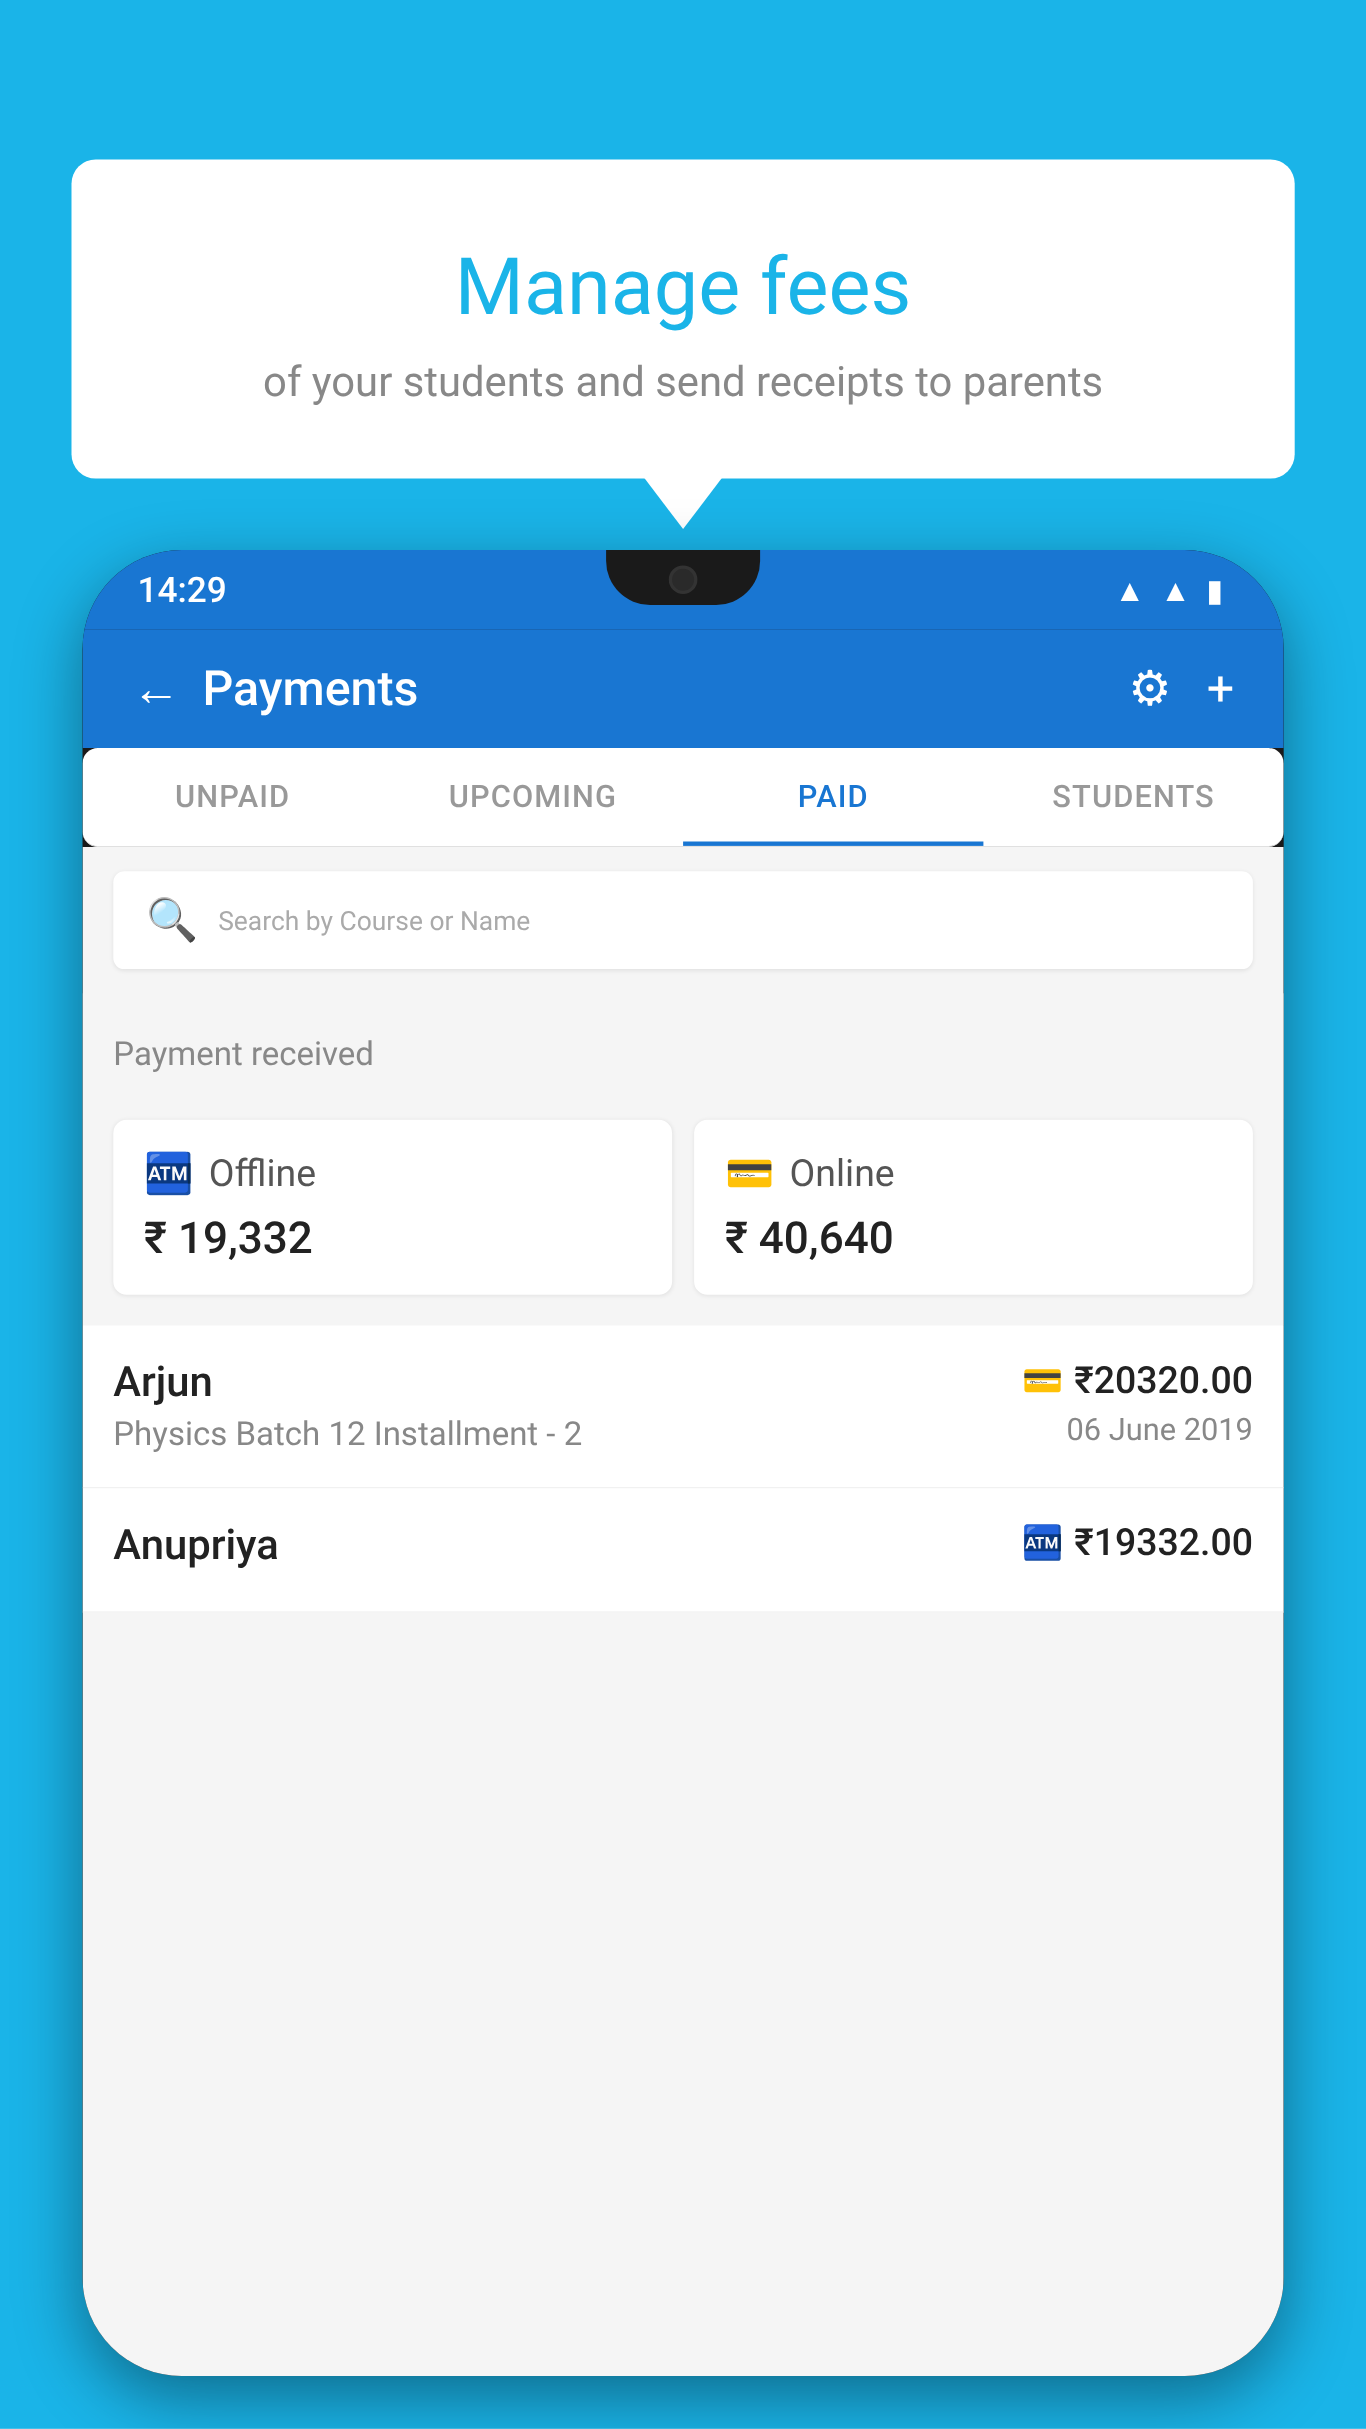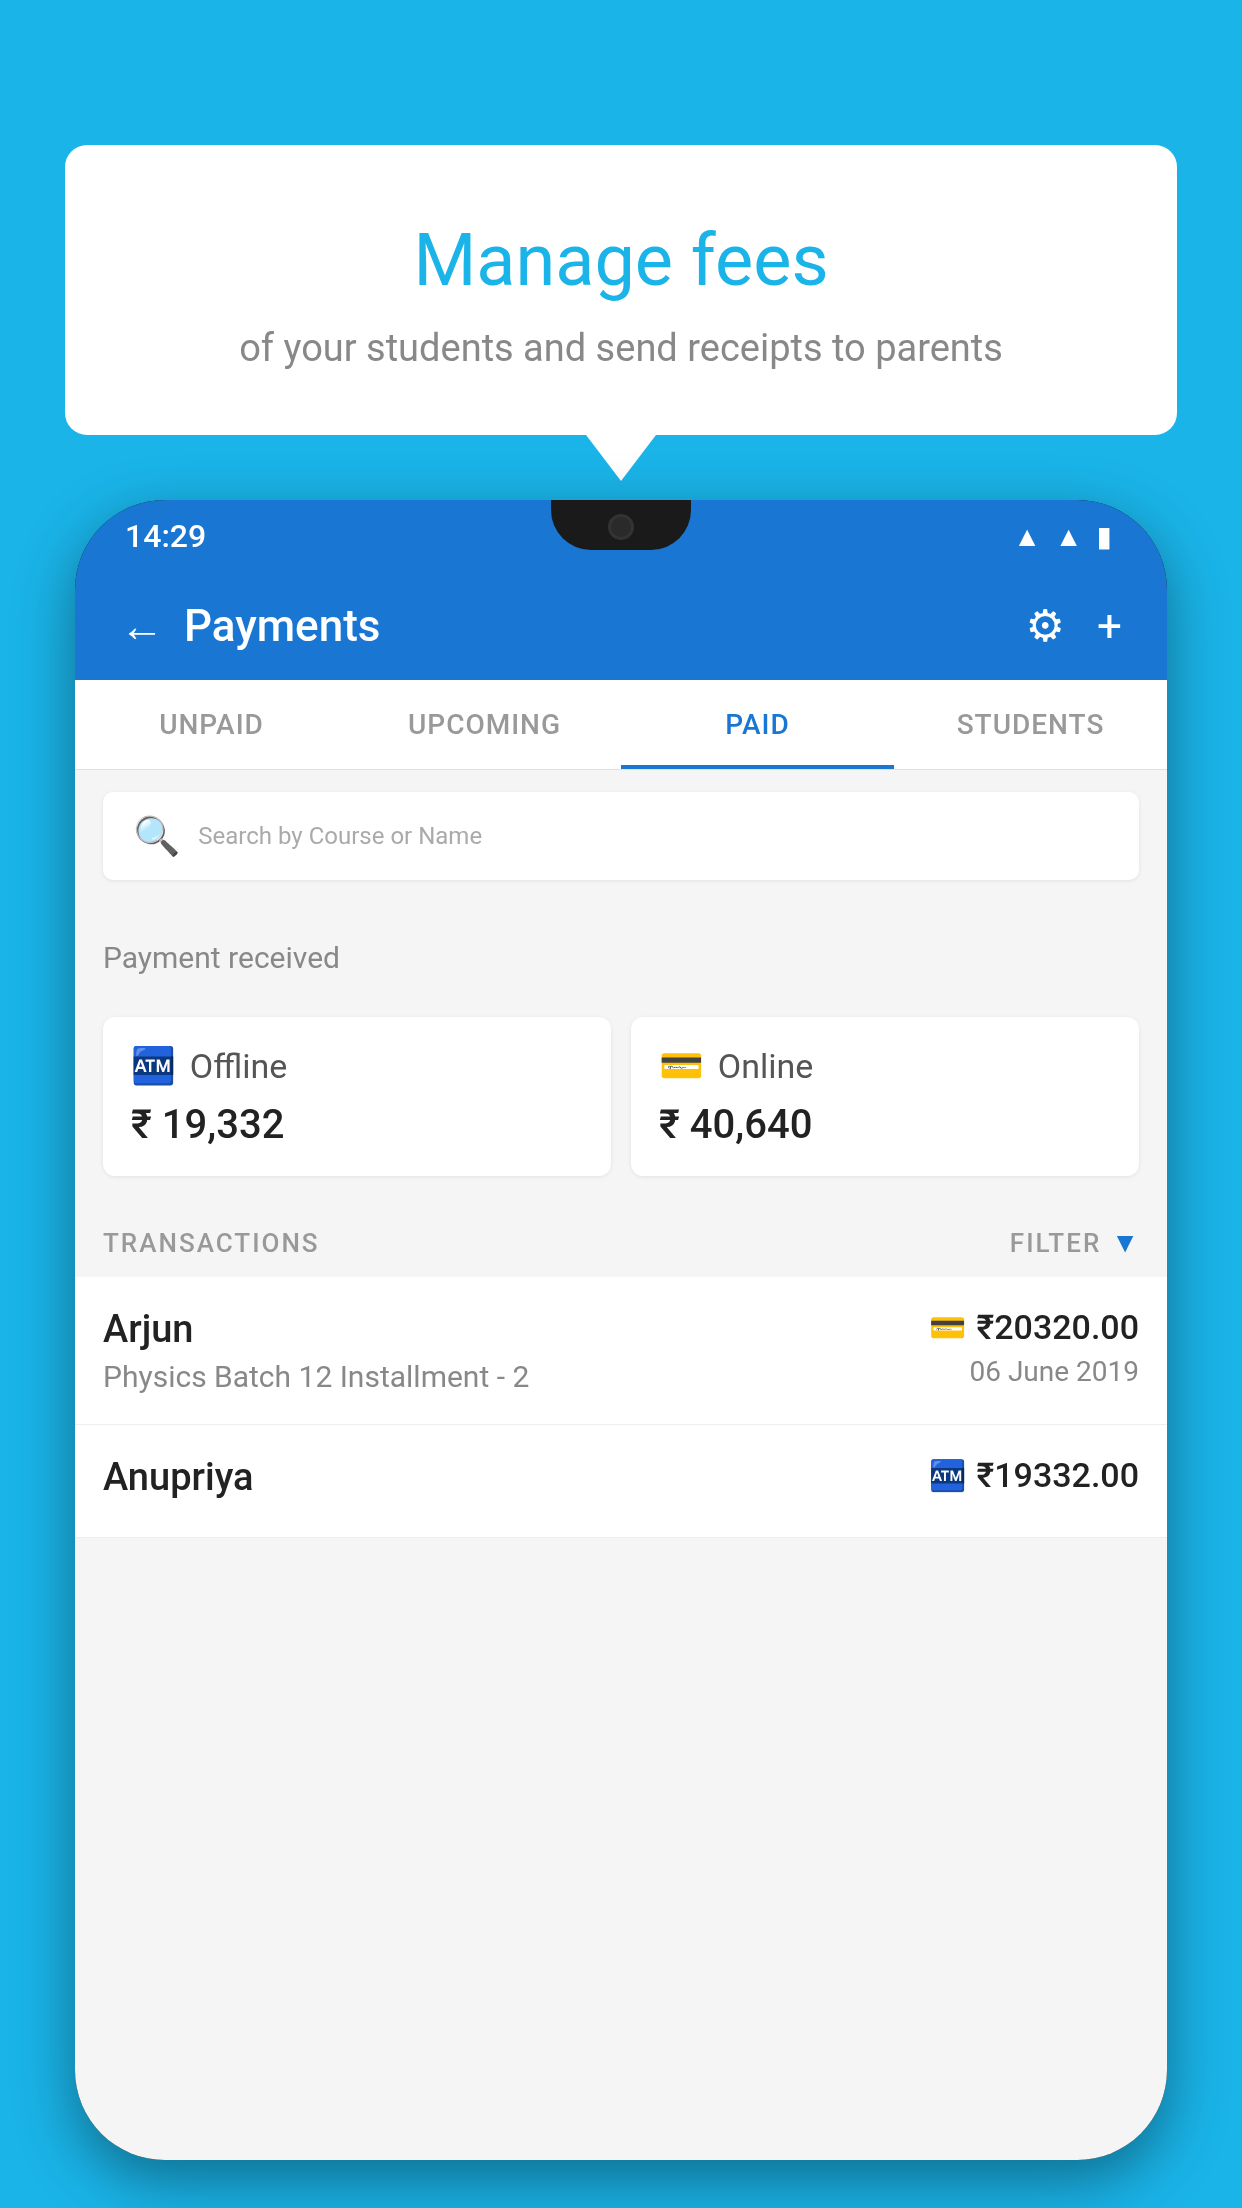--- a/index.html
+++ b/index.html
@@ -178,20 +178,21 @@
       cursor: pointer;
     }
 
     
     .tabs-container {
       background: white;
       display: flex;
       align-items: center;
       height: 90px;
       border-bottom: 1px solid #e0e0e0;
+      border-radius: 14px;
     }
 
     .tab {
       flex: 1;
       text-align: center;
       font-size: 28px;
       font-weight: 500;
       color: #999;
       letter-spacing: 1px;
       height: 100%;
@@ -466,27 +467,20 @@
         </div>
         <div class="payment-card">
           <div class="card-top">
             <span class="card-icon">💳</span>
             <span class="card-type">Online</span>
           </div>
           <div class="card-amount">₹ 40,640</div>
         </div>
       </div>
 
-      <div class="transactions-header">
-        <span class="transactions-label">TRANSACTIONS</span>
-        <div class="filter-btn">
-          <span class="filter-label">FILTER</span>
-          <span class="filter-icon">▼</span>
-        </div>
-      </div>
 
       <div class="transaction-row">
         <div class="transaction-left">
           <div class="transaction-name">Arjun</div>
           <div class="transaction-desc">Physics Batch 12 Installment - 2</div>
         </div>
         <div class="transaction-right">
           <div class="transaction-amount-row">
             <span class="transaction-method-icon">💳</span>
             <span class="transaction-amount">₹20320.00</span>

